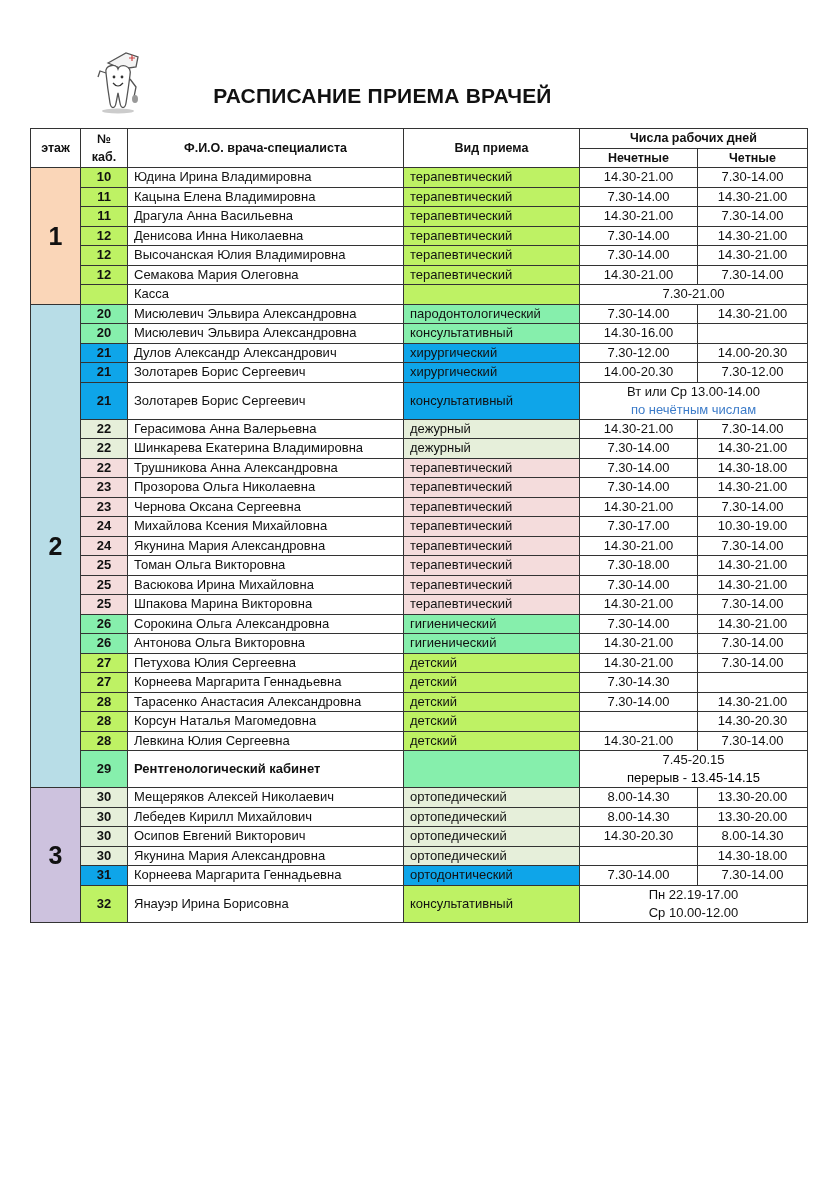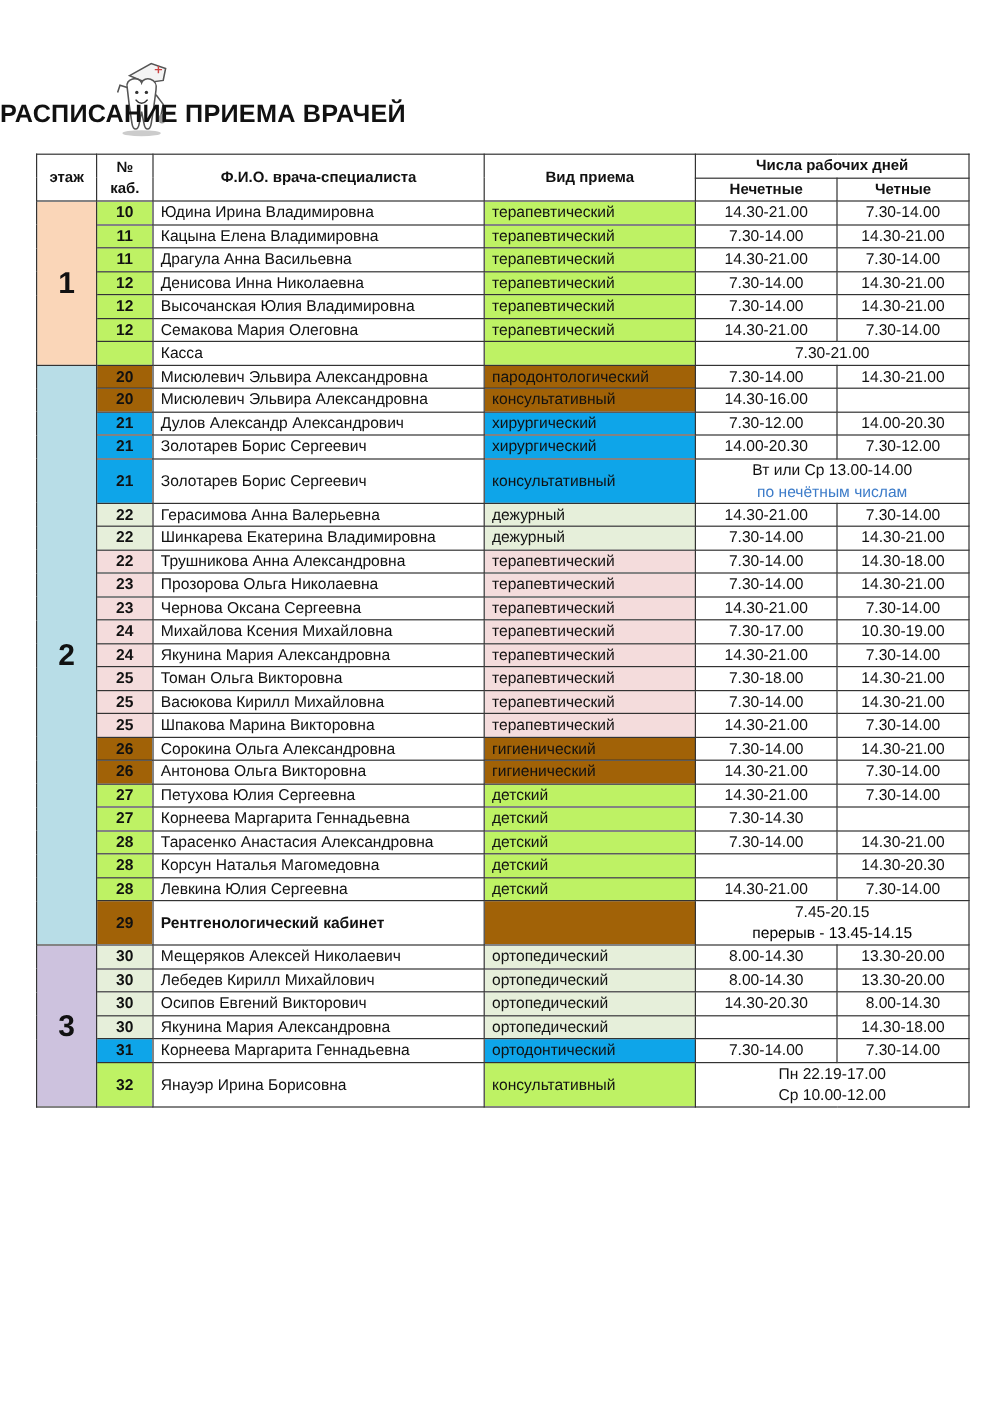--- a/index.html
+++ b/index.html
@@ -1,18 +1,18 @@
 <!DOCTYPE html>
 <html><head>
 <meta charset="utf-8">
 <style>
   html, body { margin:0; padding:0; background:#fff; }
   body { width:837px; height:1184px; position:relative; font-family:"Liberation Sans", sans-serif; color:#111; }
   .logo { position:absolute; left:86px; top:47px; width:62px; height:68px; }
-  .title { position:absolute; left:0; width:765px; top:84px; text-align:left; font-size:21px; font-weight:bold; letter-spacing:0.2px; padding-left:0px; }
+  .title { position:absolute; left:0; width:765px; top:84px; text-align:center; font-size:21px; font-weight:bold; letter-spacing:0.2px; padding-left:0px; }
   .title span { position:relative; left:0px; }
   table.sched { position:absolute; left:30px; top:128px; width:777px; border-collapse:collapse; table-layout:fixed; font-size:13px; }
   table.sched td, table.sched th { border:1px solid #333; padding:0 6px; height:18.5px; line-height:18px; white-space:nowrap; overflow:hidden; }
   table.sched th { font-weight:bold; font-size:12.5px; text-align:center; background:#fff; }
   th.hdr-top { height:18px; }
   th.odd { background:#d9eef4; }
   th.even { background:#ddd6e8; }
   td.floor { font-size:25px; font-weight:bold; text-align:center; }
   td.room { font-weight:bold; text-align:center; }
   td.time { text-align:center; padding:0 2px; }
@@ -20,21 +20,21 @@
   td.type { padding-left:6px; }
   td.tall { height:37px; }
   .two-line { display:block; line-height:18px; }
   .note-blue { color:#3d7cc9; }
   .note-green { color:#000000; }
   .bold { font-weight:bold; }
   
   .bg-orange { background:#fad6b8; }
   .bg-orange-l { background:#bef264; }
   .bg-blue { background:#b8dde7; }
-  .bg-blue-l { background:#a16207; }
+  .bg-blue-l { background:#86efac; }
   .bg-lilac { background:#cdc2de; }
   .bg-lilac-l { background:#0ea5e9; }
   .bg-green-l { background:#e6efda; }
   .bg-pink-l { background:#f4dcdc; }
 </style>
 </head>
 <body>
 
 <svg class="logo" viewBox="0 0 62 68">
   <g fill="#fff" stroke="#555" stroke-width="1.3">
@@ -219,21 +219,21 @@
       </tr>
       <tr>
         <td class="room bg-pink-l">25</td>
         <td class="name">Томан Ольга Викторовна</td>
         <td class="type bg-pink-l">терапевтический</td>
         <td class="time">7.30-18.00</td>
         <td class="time">14.30-21.00</td>
       </tr>
       <tr>
         <td class="room bg-pink-l">25</td>
-        <td class="name">Васюкова Кирилл Михайловна</td>
+        <td class="name">Васюкова Ирина Михайловна</td>
         <td class="type bg-pink-l">терапевтический</td>
         <td class="time">7.30-14.00</td>
         <td class="time">14.30-21.00</td>
       </tr>
       <tr>
         <td class="room bg-pink-l">25</td>
         <td class="name">Шпакова Марина Викторовна</td>
         <td class="type bg-pink-l">терапевтический</td>
         <td class="time">14.30-21.00</td>
         <td class="time">7.30-14.00</td>

